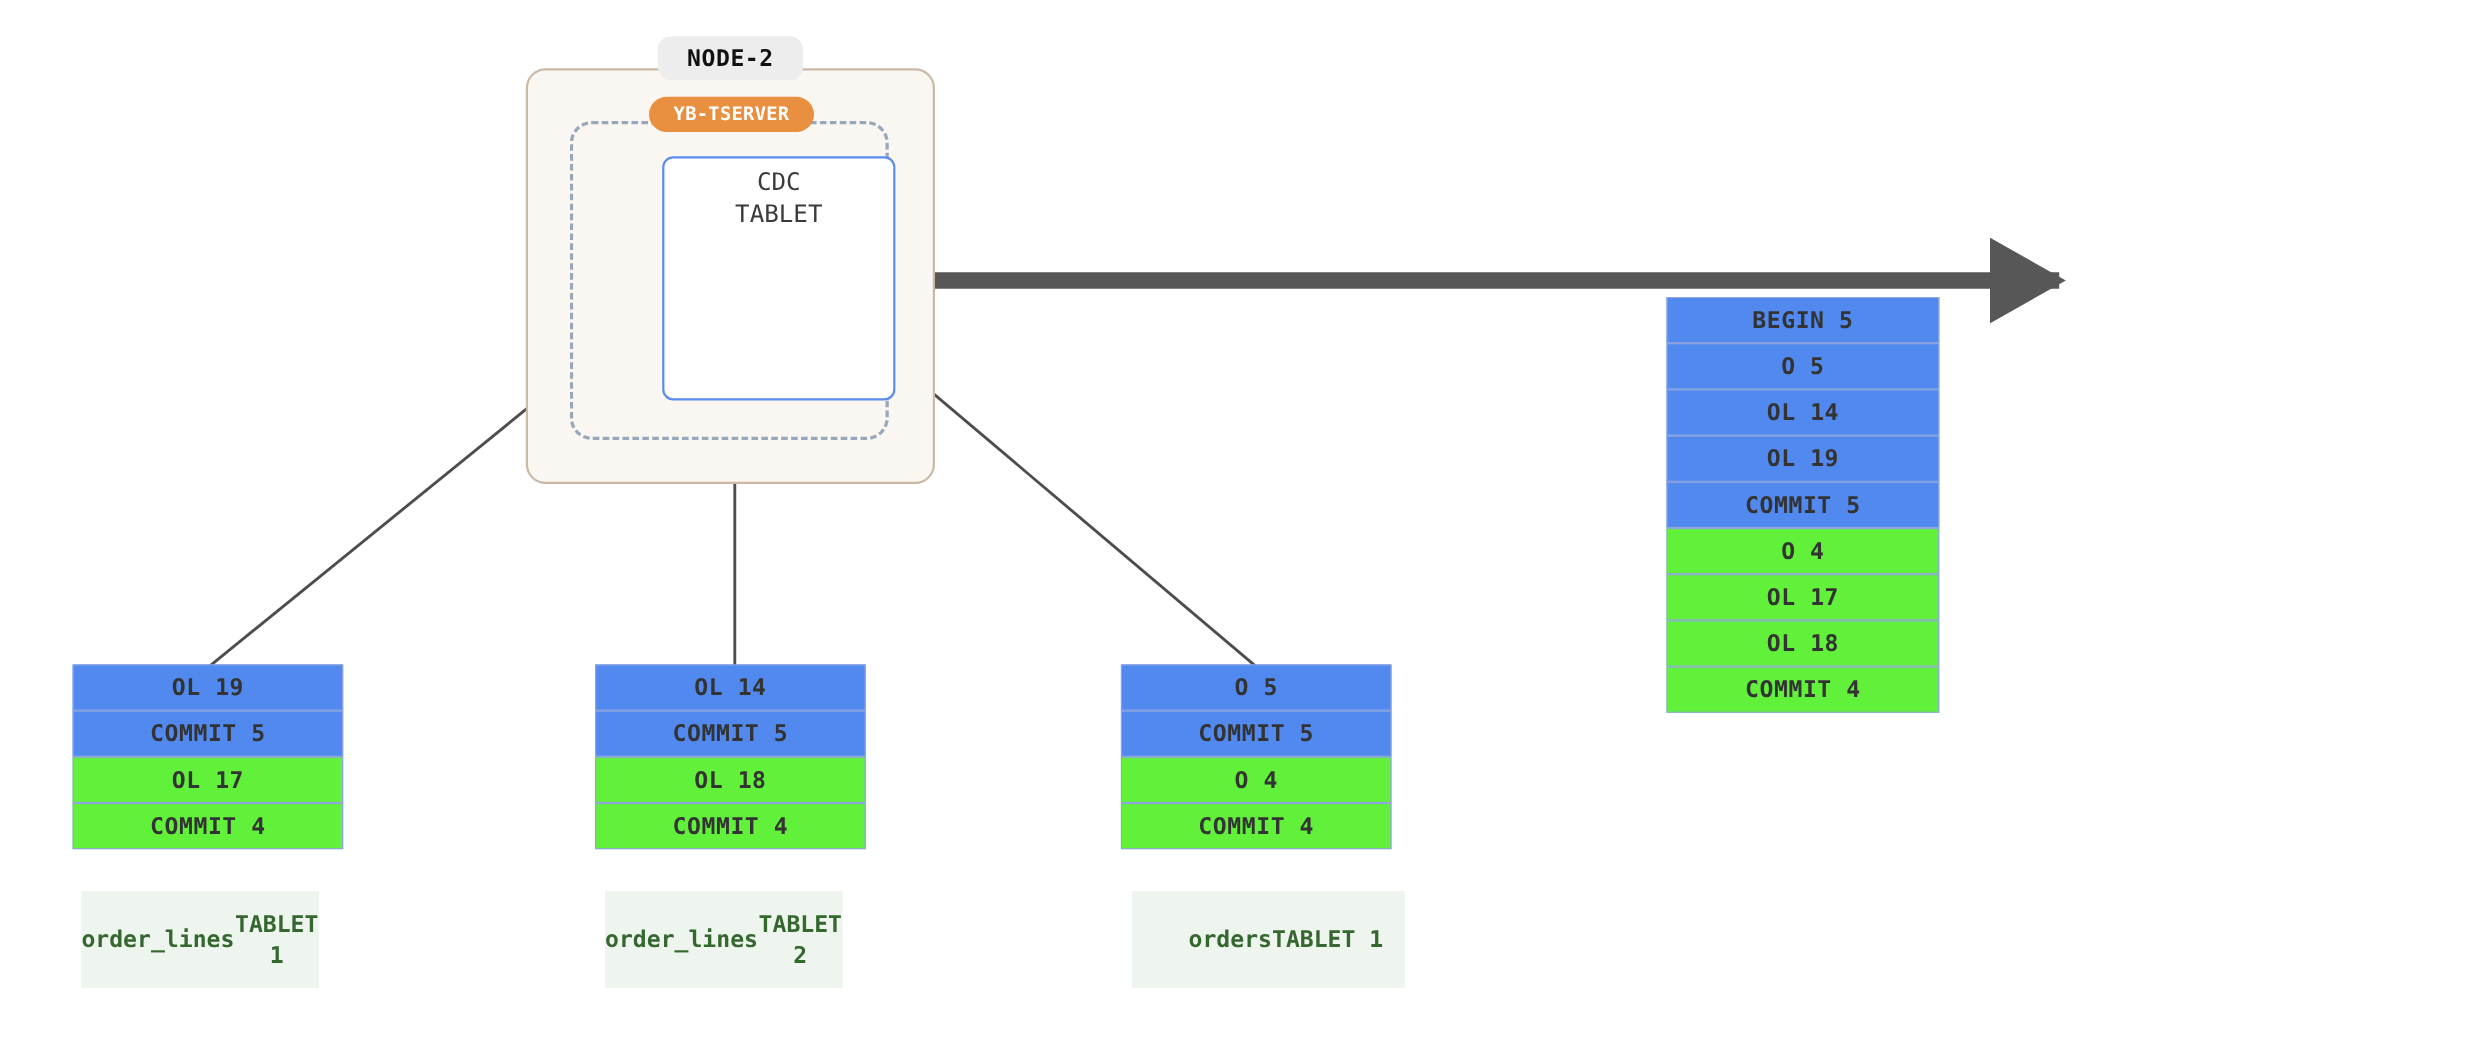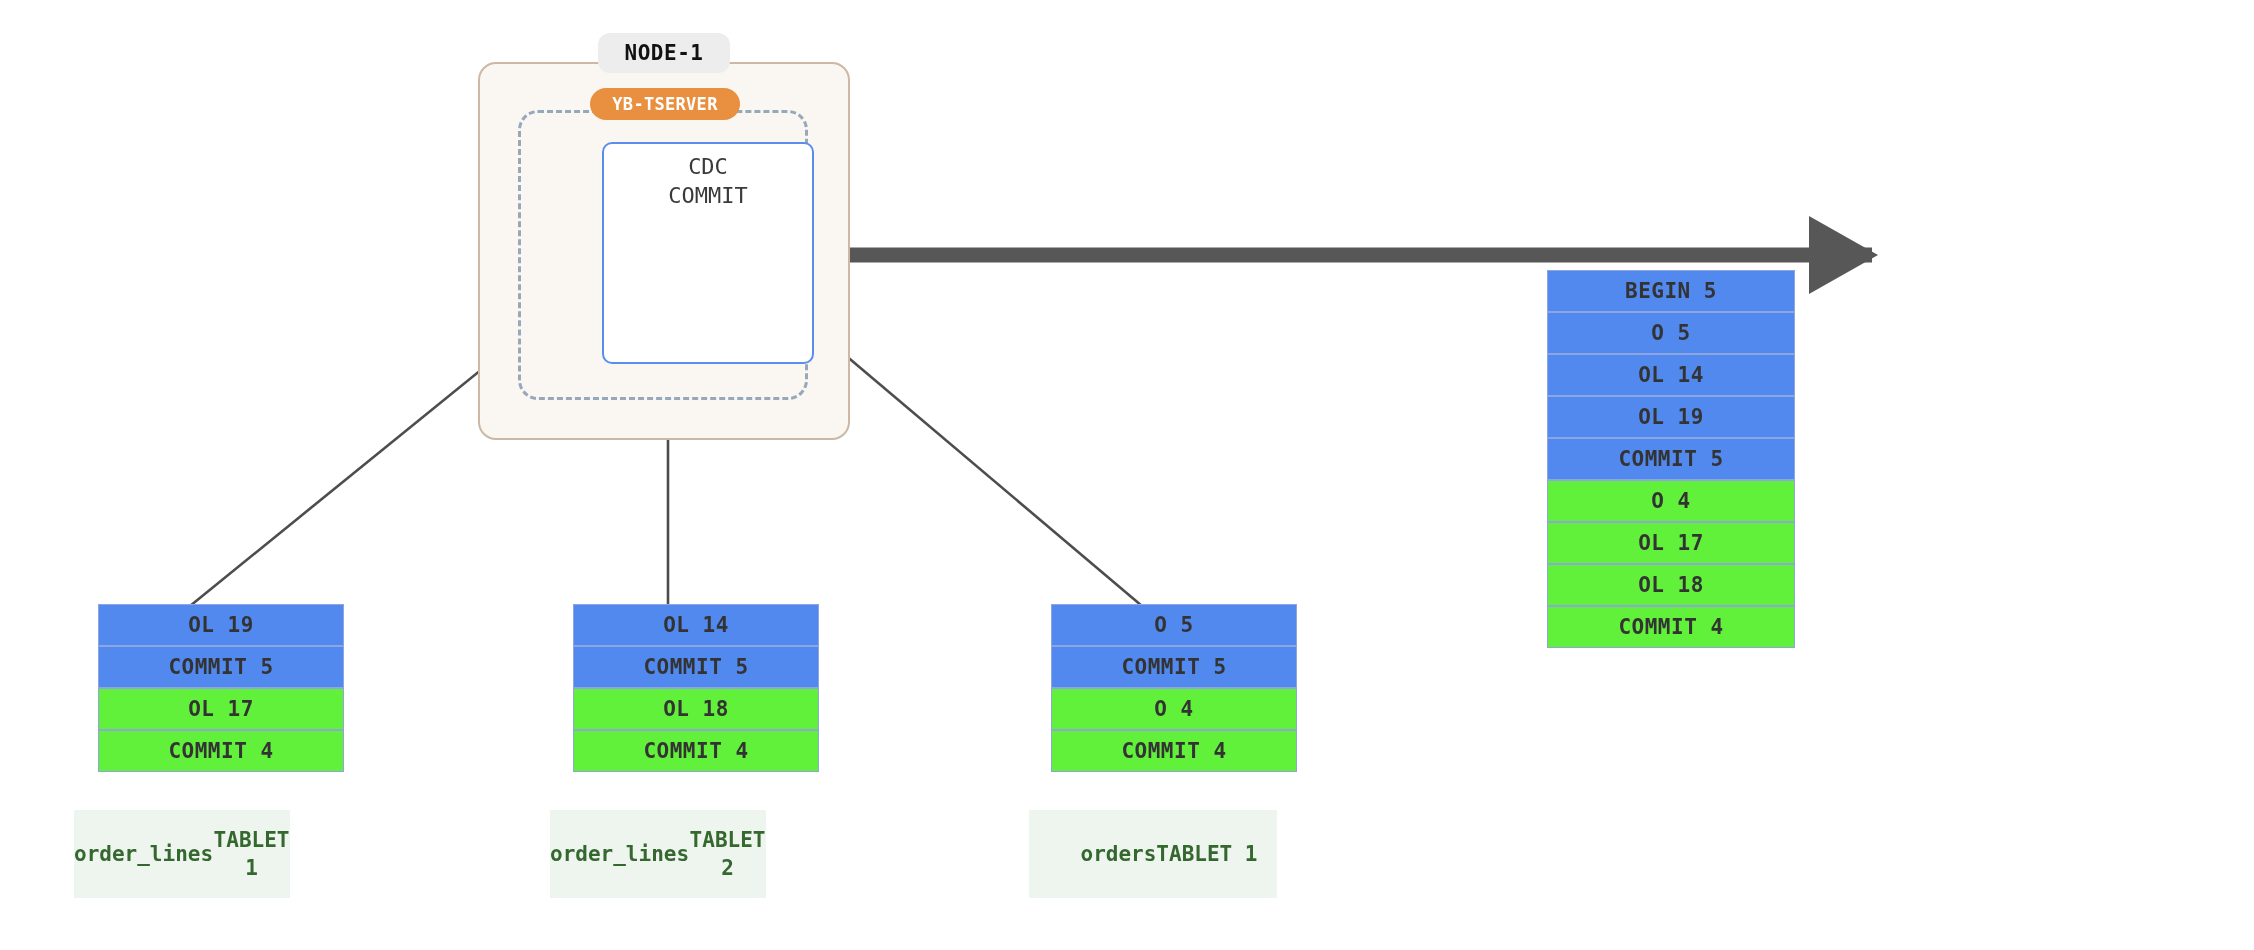--- a/index.html
+++ b/index.html
@@ -151,21 +151,20 @@
   }
   .rec {
     box-sizing: border-box;
     display: flex;
     align-items: center;
     justify-content: center;
     font-family: "DejaVu Sans Mono", monospace;
     font-weight: bold;
     color: #333333;
     letter-spacing: 0.5px;
-    margin-left: 32px;
   }
   .rec.blue { background: #5189ee; border: 1px solid #8fa5e0; }
   .rec.green { background: #61f13a; border: 1px solid #8fa5e0; }
 
   .tablet-stack .rec { width: 246px; height: 42px; font-size: 21px; }
   .walsender-stack .rec { width: 248px; height: 42px; font-size: 21px; }
 
   
   .tablet-label {
     position: absolute;
@@ -205,22 +204,22 @@
 
     <line x1="668" y1="606" x2="668" y2="328" stroke="#4d4d4d" stroke-width="2.6" marker-end="url(#ah-thin)"></line>
 
     <line x1="1142" y1="606" x2="760" y2="283" stroke="#4d4d4d" stroke-width="2.6" marker-end="url(#ah-thin)"></line>
   </svg>
 
   <div class="node-box"></div>
   <div class="tserver-dashed"></div>
   <div class="cdc-box"></div>
   <div class="cdc-label">CDC
-COMMIT</div>
-  <div class="node-badge">NODE-1</div>
+TABLET</div>
+  <div class="node-badge">NODE-2</div>
   <div class="tserver-badge">YB-TSERVER</div>
 
 
   <div class="stack walsender-stack" id="walsender-stack" style="left:1515px; top:270px;">
       <div class="rec blue">BEGIN 5</div>
       <div class="rec blue">O 5</div>
       <div class="rec blue">OL 14</div>
       <div class="rec blue">OL 19</div>
       <div class="rec blue">COMMIT 5</div>
       <div class="rec green">O 4</div>

